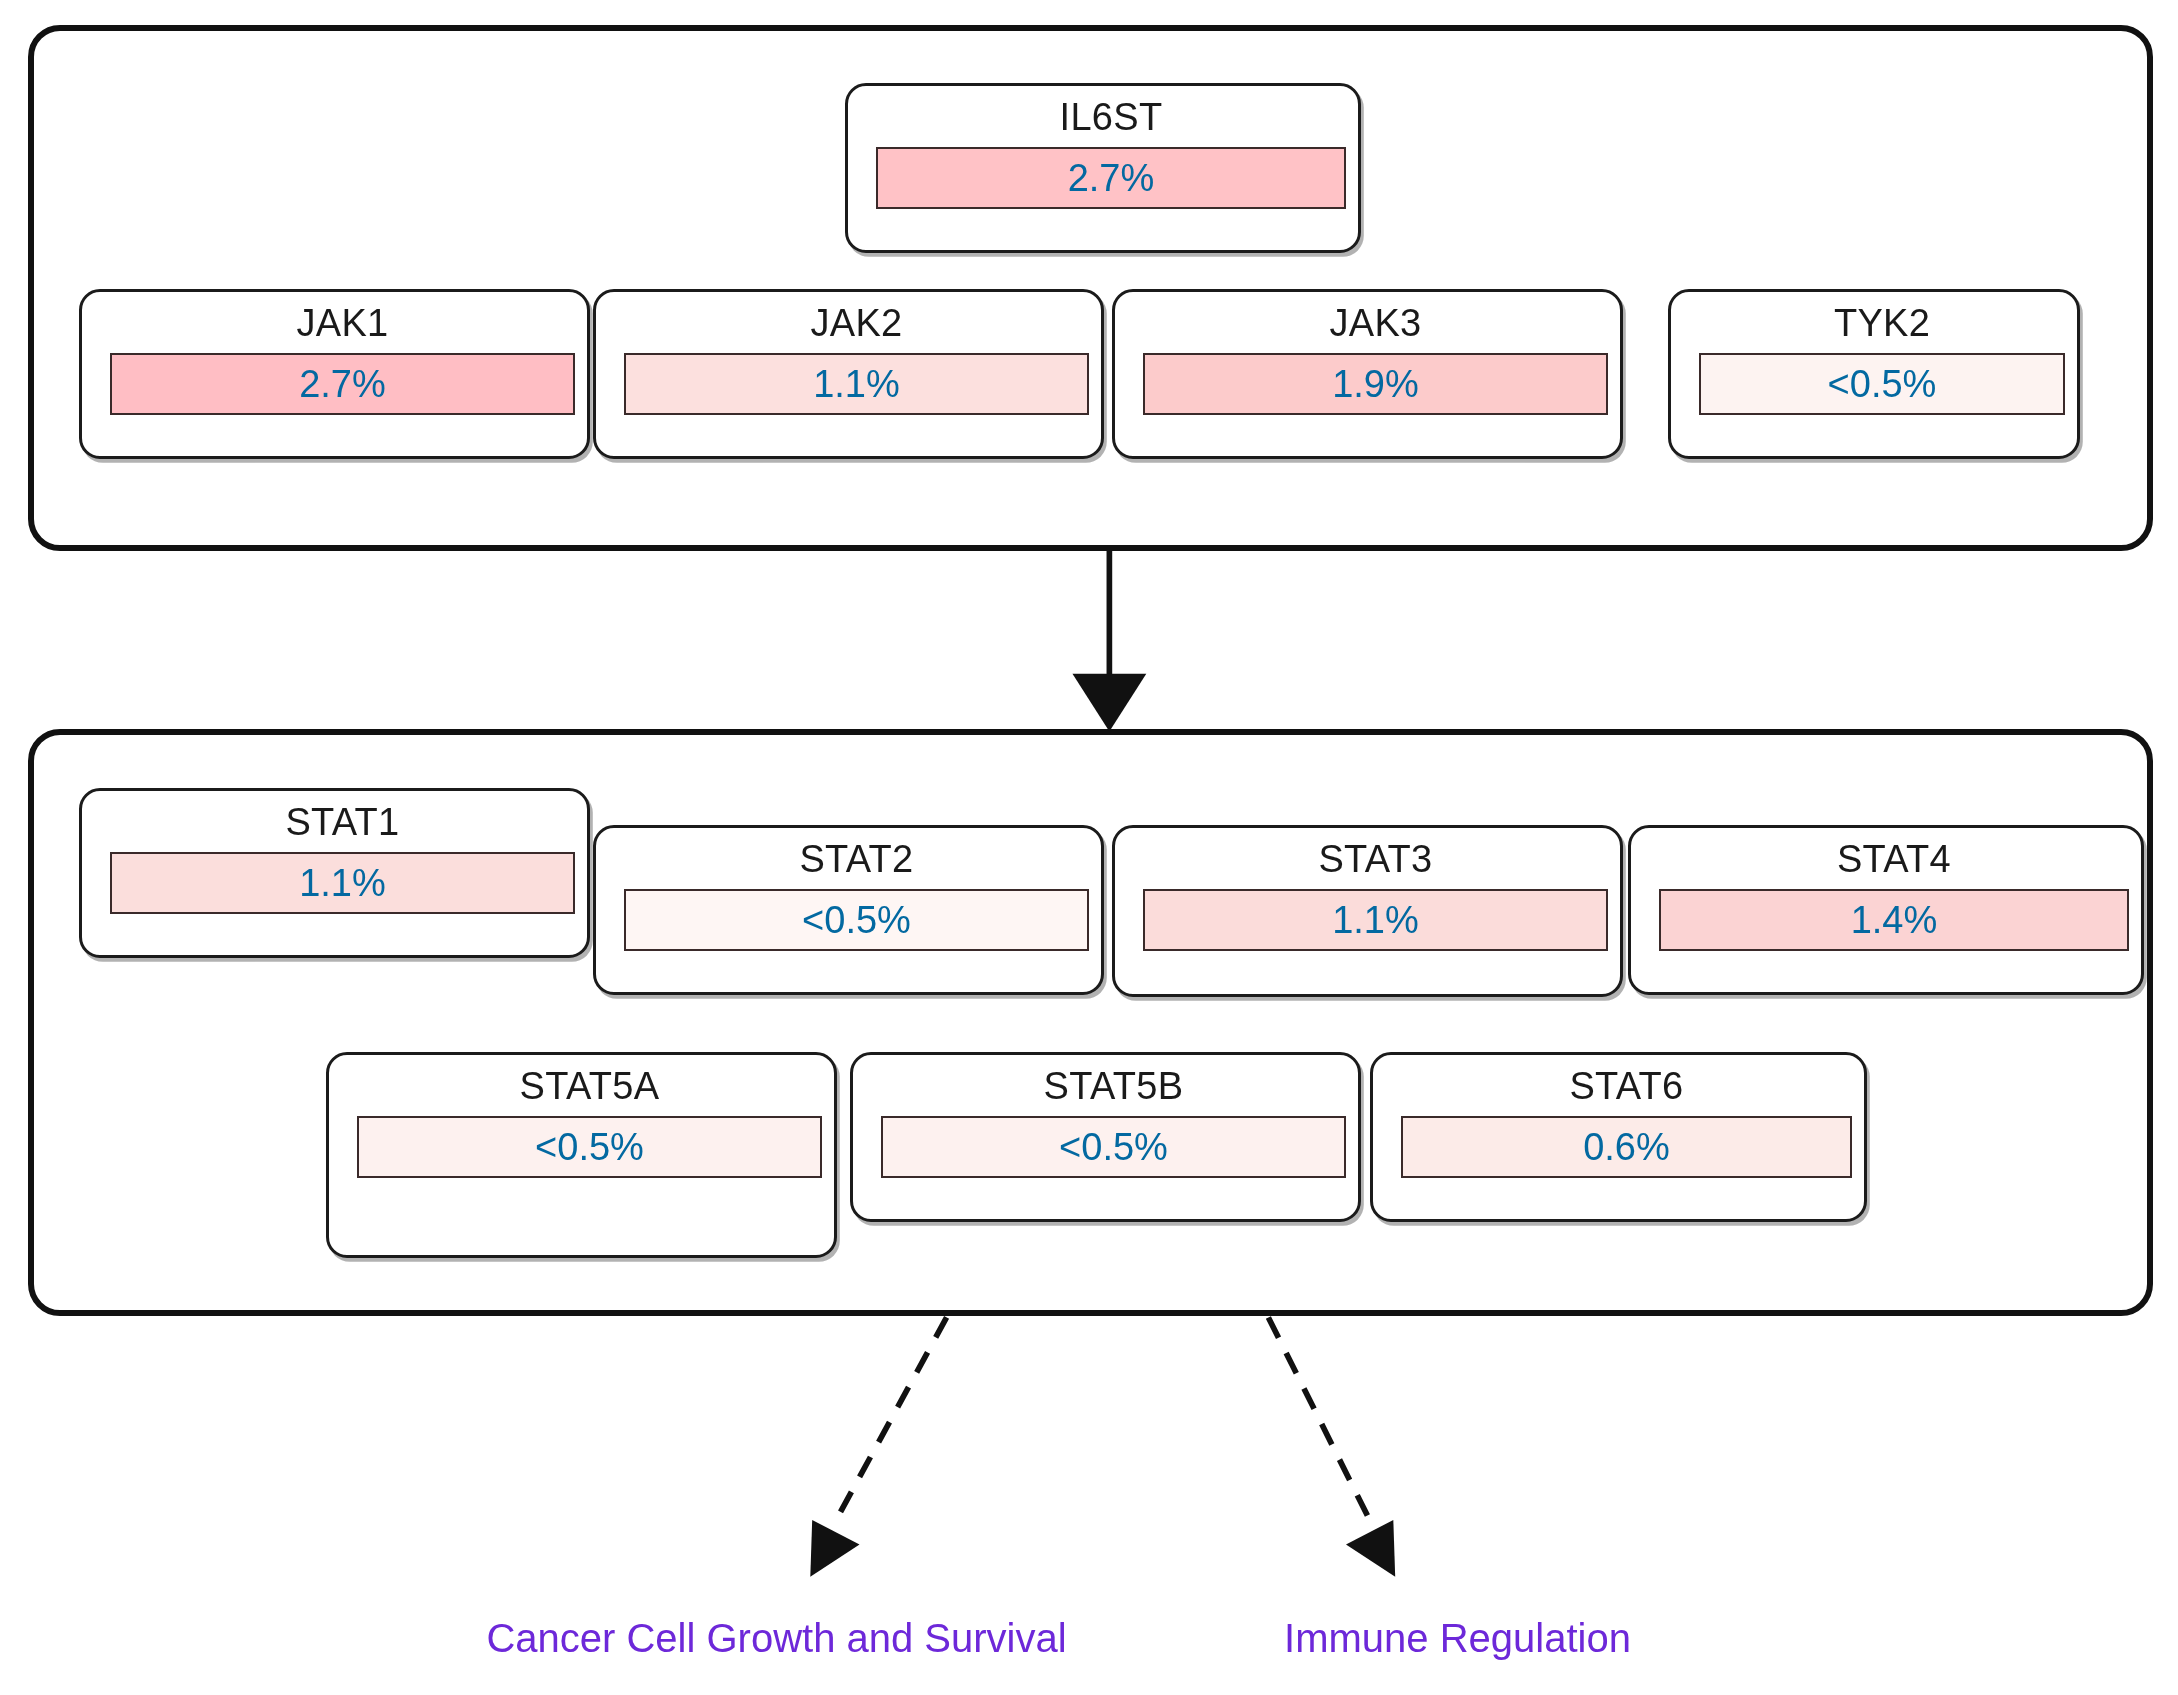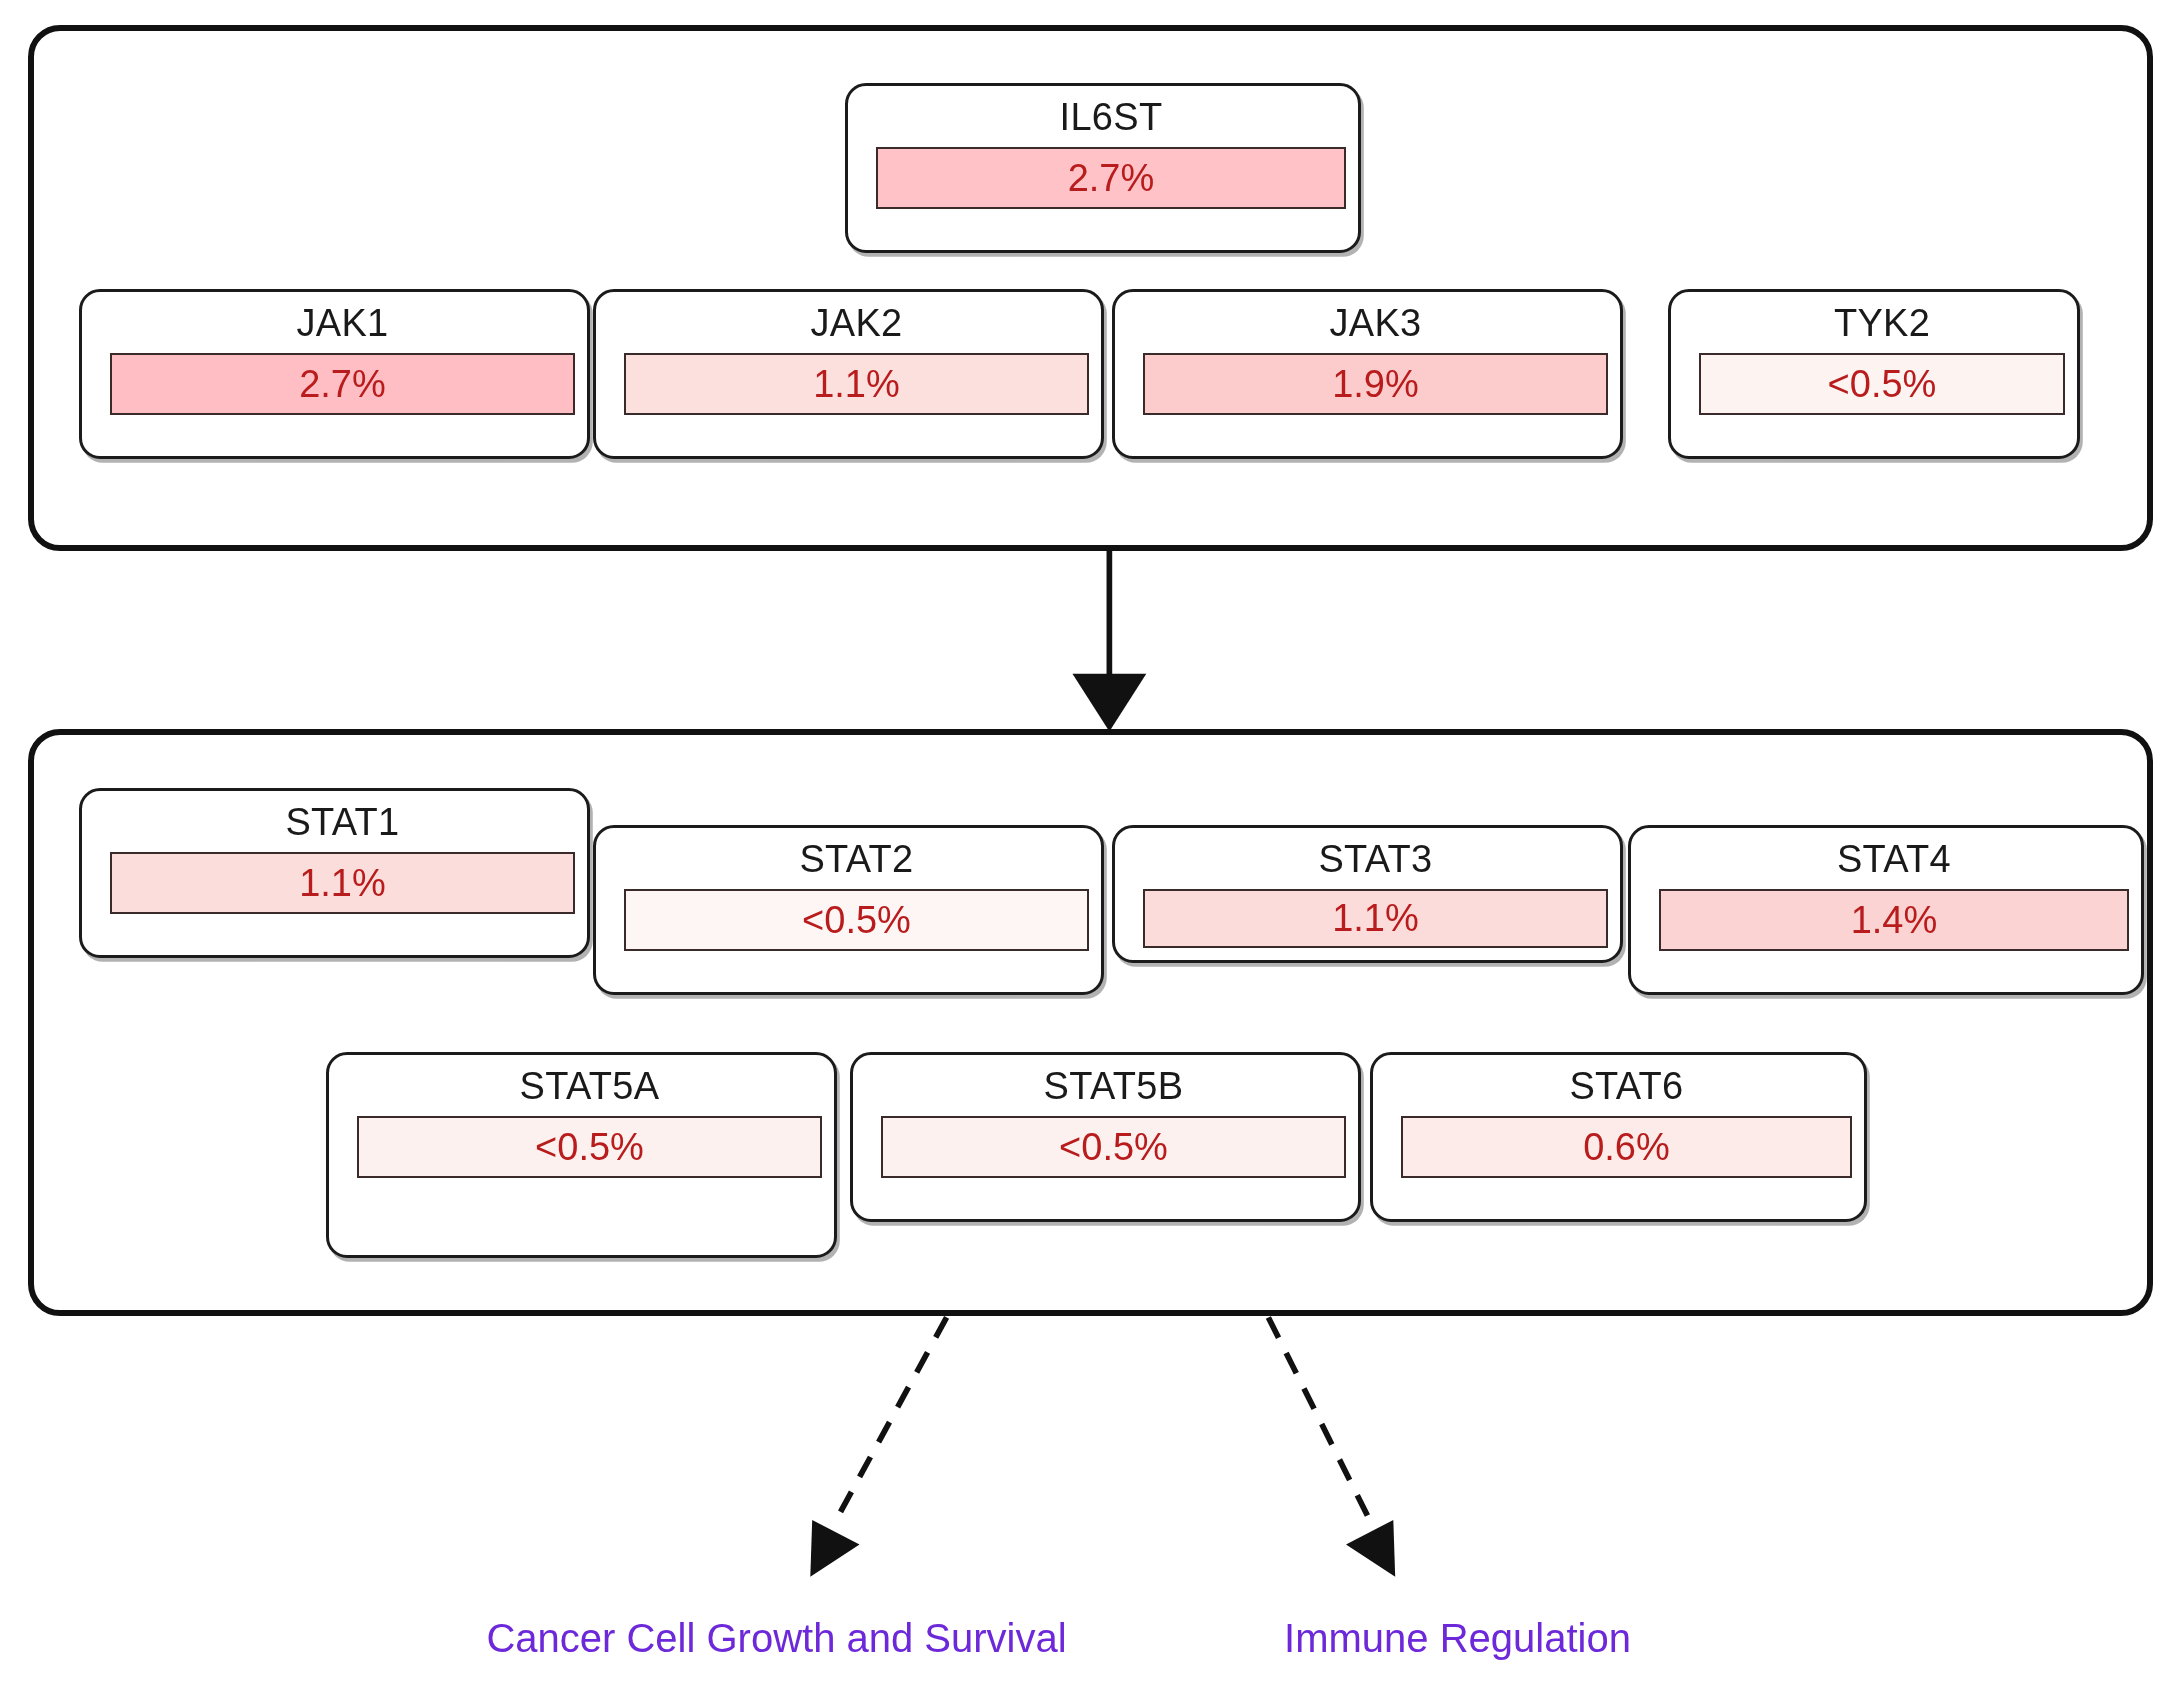--- a/index.html
+++ b/index.html
@@ -68,37 +68,37 @@
     margin-bottom: 12.3px;
     border: 2.8px solid #3a2a2a;
     display: flex;
     align-items: center;
     justify-content: center;
     height: 62px;
   }
   .gene-value {
     font-size: 38px;
     line-height: 1;
-    color: #b91c1c;
+    color: #0369a1;
     white-space: nowrap;
   }
 
   
   #node-IL6ST { left: 845px; top: 83px;  width: 516px; height: 170px; }
 
   
   #node-JAK1 { left: 79px;   top: 289px; width: 511px; height: 170px; }
   #node-JAK2 { left: 593px;  top: 289px; width: 511px; height: 170px; }
   #node-JAK3 { left: 1112px; top: 289px; width: 511px; height: 170px; }
   #node-TYK2 { left: 1628px; top: 289px; width: 412px; height: 170px; margin-left: 40px; }
 
   
   #node-STAT1 { left: 79px;   top: 788px; width: 511px; height: 170px; }
   #node-STAT2 { left: 593px;  top: 825px; width: 511px; height: 170px; }
-  #node-STAT3 { left: 1112px; top: 825px; width: 511px; height: 138px; }
+  #node-STAT3 { left: 1112px; top: 825px; width: 511px; height: 172px; }
   #node-STAT4 { left: 1628px; top: 825px; width: 516px; height: 170px; }
 
   
   #node-STAT5A { left: 326px;  top: 1052px; width: 511px; height: 206px; }
   #node-STAT5B { left: 850px;  top: 1052px; width: 511px; height: 170px; }
   #node-STAT6  { left: 1370px; top: 1052px; width: 497px; height: 170px; }
 
   
   #connectors {
     position: absolute;

